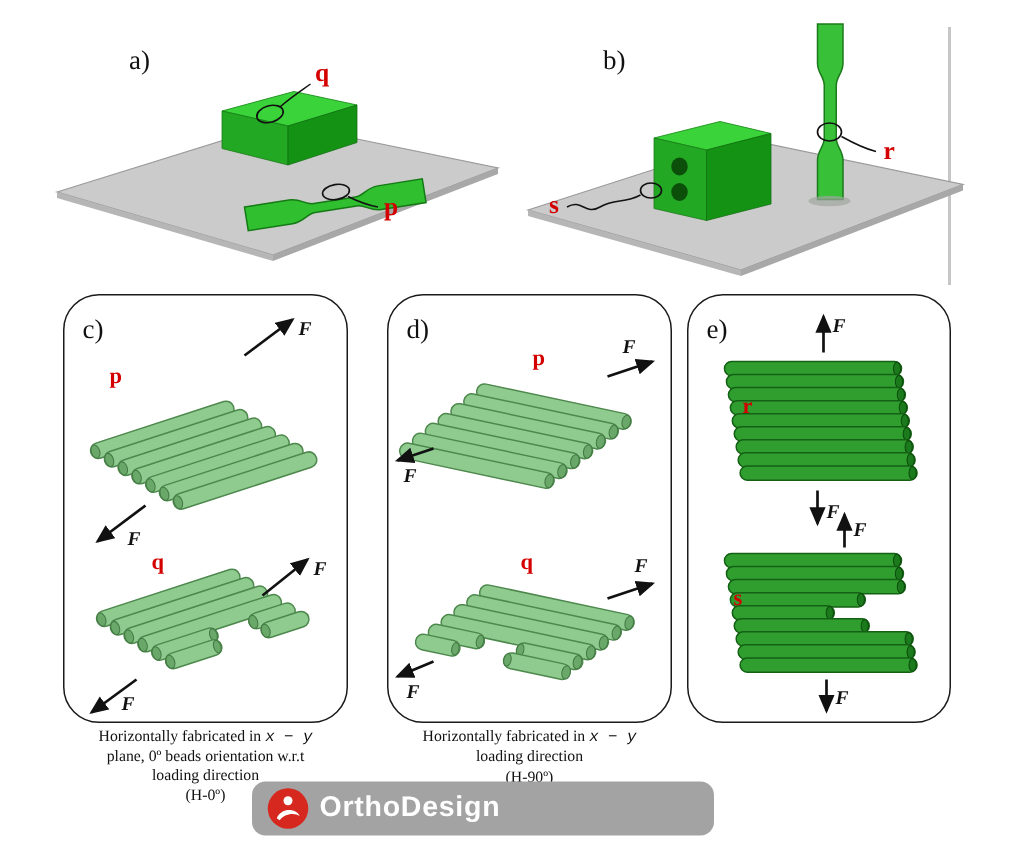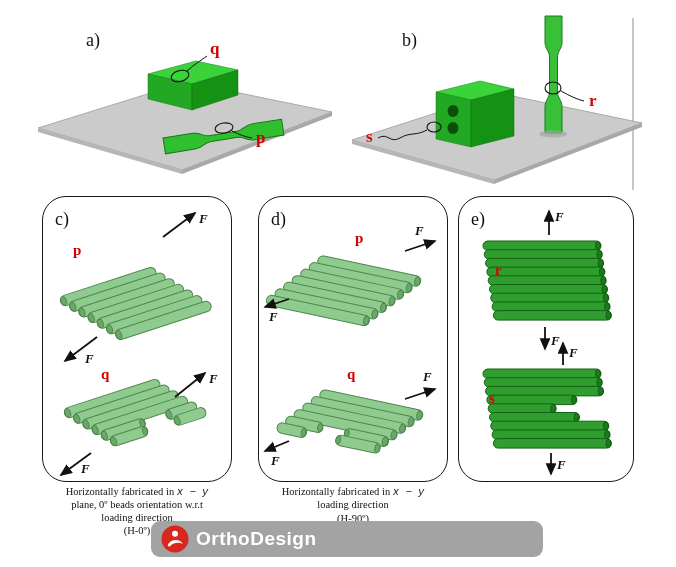--- a/index.html
+++ b/index.html
@@ -19,21 +19,21 @@
   .bl{fill:#8fca8f;stroke:#4d884d;stroke-width:1;}
   .be{fill:#69a869;stroke:#447a44;stroke-width:.7;}
   .bld{fill:#2f9e2f;stroke:#146014;stroke-width:1;}
   .bed{fill:#1b7a1b;stroke:#0d4d0d;stroke-width:.7;}
   .edgeline{stroke:#c6c6c6;stroke-width:2;}
   .box{position:absolute;top:196px;height:286px;border:1.6px solid #1a1a1a;border-radius:24px;
        box-sizing:border-box;background:#fff;}
   .caption{position:absolute;top:486px;text-align:center;font-size:10.5px;line-height:1.22;color:#111;}
   .iv{font-style:italic;font-family:Liberation Mono, monospace;}
   .cap-tag{font-weight:normal;margin-top:1px;}
-  .watermark{position:absolute;left:151px;top:521px;width:392px;height:36px;background:#a3a3a3;
+  .watermark{position:absolute;left:168px;top:521px;width:308px;height:36px;background:#a3a3a3;
              border-radius:9px;display:flex;align-items:center;gap:7px;padding:0 10px;
              box-sizing:border-box;z-index:5;}
   .wm-text{font-family:"Liberation Sans",sans-serif;font-weight:bold;font-size:19px;color:#fff;
            letter-spacing:.5px;white-space:nowrap;}
 </style>
 </head>
 <body>
 
 <div class="stage">
 

